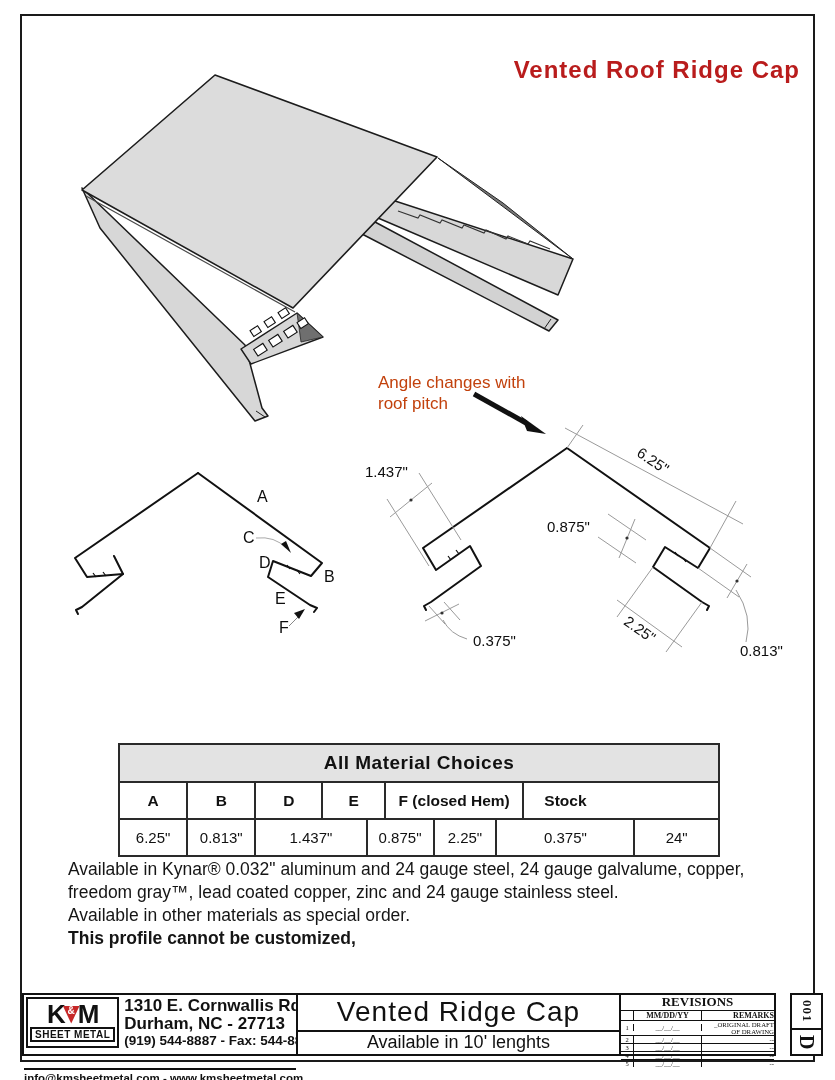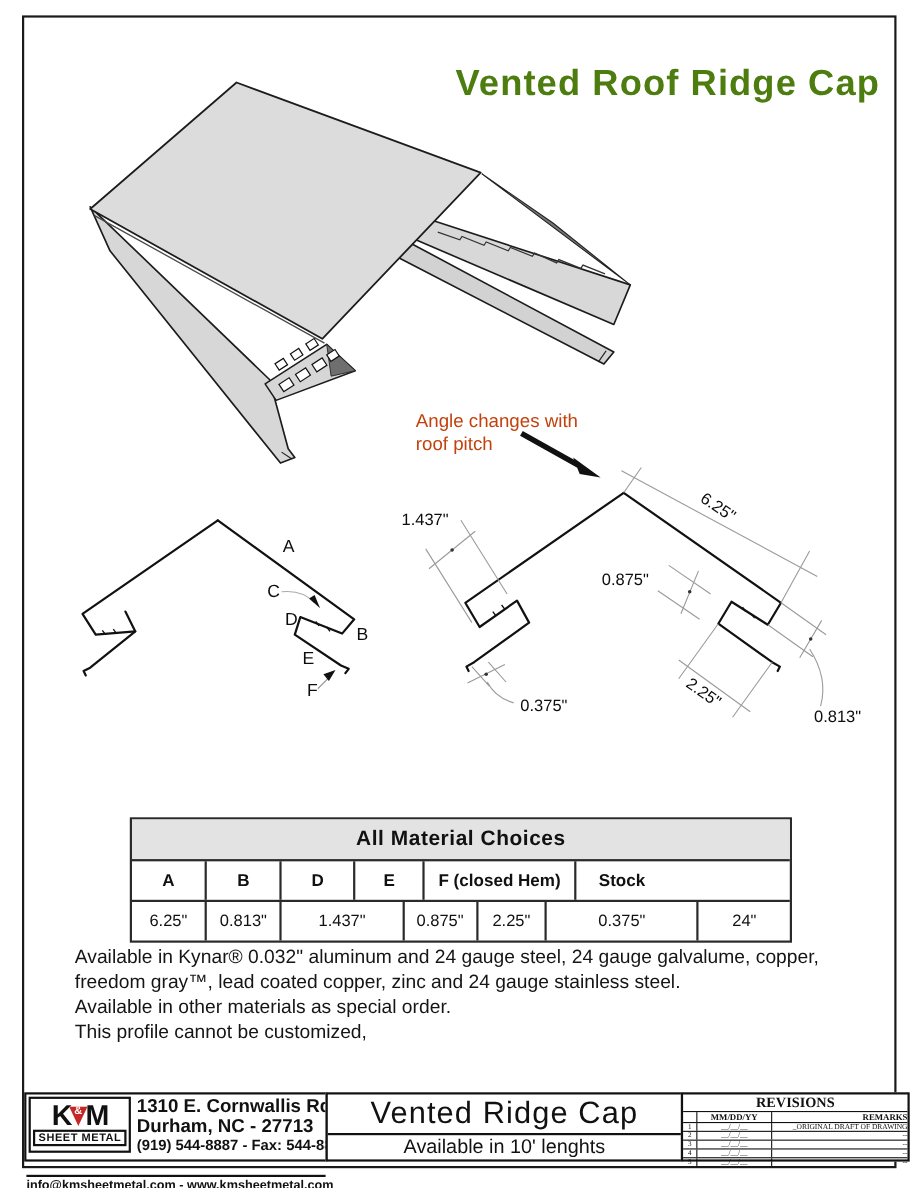--- a/index.html
+++ b/index.html
@@ -1,21 +1,21 @@
 <!DOCTYPE html>
 <html><head>
 <meta charset="utf-8">
 <style>
   html,body{margin:0;padding:0;background:#ffffff;}
   .page{position:relative;width:835px;height:1080px;background:#fff;overflow:hidden;
         font-family:"Liberation Sans",sans-serif;color:#111;}
   .sheet-border{position:absolute;left:20px;top:14px;width:791px;height:1044px;
         border:2px solid #1a1a1a;}
-  .title{position:absolute;top:56px;right:35px;margin:0;font-size:33px;font-weight:600;
-        letter-spacing:1px;color:#4d7c0f;white-space:nowrap;}
+  .title{position:absolute;top:56px;right:35px;margin:0;font-size:24px;font-weight:600;
+        letter-spacing:1px;color:#b91c1c;white-space:nowrap;}
   svg{position:absolute;overflow:visible;}
   #iso{left:55px;top:60px;}
   #arrow{left:468px;top:388px;}
   #profL{left:60px;top:440px;}
   #profR{left:355px;top:420px;}
   .annotation{position:absolute;left:378px;top:372px;font-size:17px;line-height:1.25;
         color:#c2410c;}
   .dim-label{font-size:15px;fill:#0d0d0d;font-family:"Liberation Sans",sans-serif;}
   .part-label{font-size:16px;fill:#0d0d0d;font-family:"Liberation Sans",sans-serif;}
 
@@ -28,21 +28,21 @@
   .mat-row.head .mat-cell{font-weight:700;font-size:15.5px;height:35px;}
   .mat-row.vals .mat-cell{font-size:15px;height:35px;}
   .mat-cell{display:flex;align-items:center;justify-content:center;border-right:2px solid #2a2a2a;
         box-sizing:border-box;}
   .mat-cell:last-child{border-right:none;}
   .mat-row.head{border-bottom:2px solid #2a2a2a;}
   .c0{width:11.4%}.c1{width:11.4%}.c2{width:18.6%}.c3{width:11.2%}.c4{width:10.5%}.c5{width:23.1%}.c6{width:13.8%}
 
   .notes{position:absolute;left:68px;top:858px;width:710px;font-size:17.5px;line-height:1.32;
         color:#151515;}
-  .notes .bold{font-weight:400;}
+  .notes .bold{font-weight:700;}
 
   
   .footer{position:absolute;left:22px;top:993px;height:63px;display:flex;}
   .fbox{border:2px solid #111;box-sizing:border-box;background:#fff;}
   .f-left{width:276px;display:flex;flex-direction:column;}
   .f-left-top{flex:1;display:flex;align-items:stretch;padding:2px;}
   .logo-box{border:2px solid #111;width:94px;display:flex;flex-direction:column;align-items:center;
         justify-content:center;padding:1px 2px;}
   .logo-km{display:flex;align-items:center;font-weight:900;font-size:26px;line-height:.9;
         letter-spacing:-1px;position:relative;}
@@ -55,21 +55,21 @@
         white-space:nowrap;}
   .addr-l1,.addr-l2{font-size:17px;font-weight:700;line-height:1.05;}
   .addr-l3{font-size:13.5px;font-weight:700;line-height:1.15;}
   .f-left-bottom{border-top:2px solid #111;font-size:11.5px;font-weight:700;text-align:center;
         padding:2px 0;white-space:nowrap;margin-top:18px;}
   .f-center{width:325px;margin-left:-2px;display:flex;flex-direction:column;}
   .f-center-title{flex:1.55;display:flex;align-items:center;justify-content:center;font-size:28px;
         letter-spacing:1px;white-space:nowrap;}
   .f-center-sub{flex:1;border-top:2px solid #111;display:flex;align-items:center;justify-content:center;
         font-size:18px;white-space:nowrap;}
-  .f-rev{width:208px;margin-left:-2px;font-family:"Liberation Serif",serif;display:flex;
+  .f-rev{width:157px;margin-left:-2px;font-family:"Liberation Serif",serif;display:flex;
         flex-direction:column;}
   .rev-title{font-size:13px;font-weight:700;text-align:center;border-bottom:1px solid #111;
         line-height:1.15;}
   .rev-head{display:flex;border-bottom:1px solid #111;font-size:8px;font-weight:700;}
   .rev-num{width:13px;border-right:1px solid #111;text-align:center;box-sizing:border-box;}
   .rev-date{width:68px;border-right:1px solid #111;text-align:center;box-sizing:border-box;}
   .rev-remark{flex:1;padding-left:2px;box-sizing:border-box;text-align:right;}
   .rev-row{display:flex;border-bottom:1px solid #111;font-size:6.8px;flex:1;align-items:center;}
   .rev-row:last-child{border-bottom:none;}
   .rev-row .rev-num{font-size:6.5px;}

